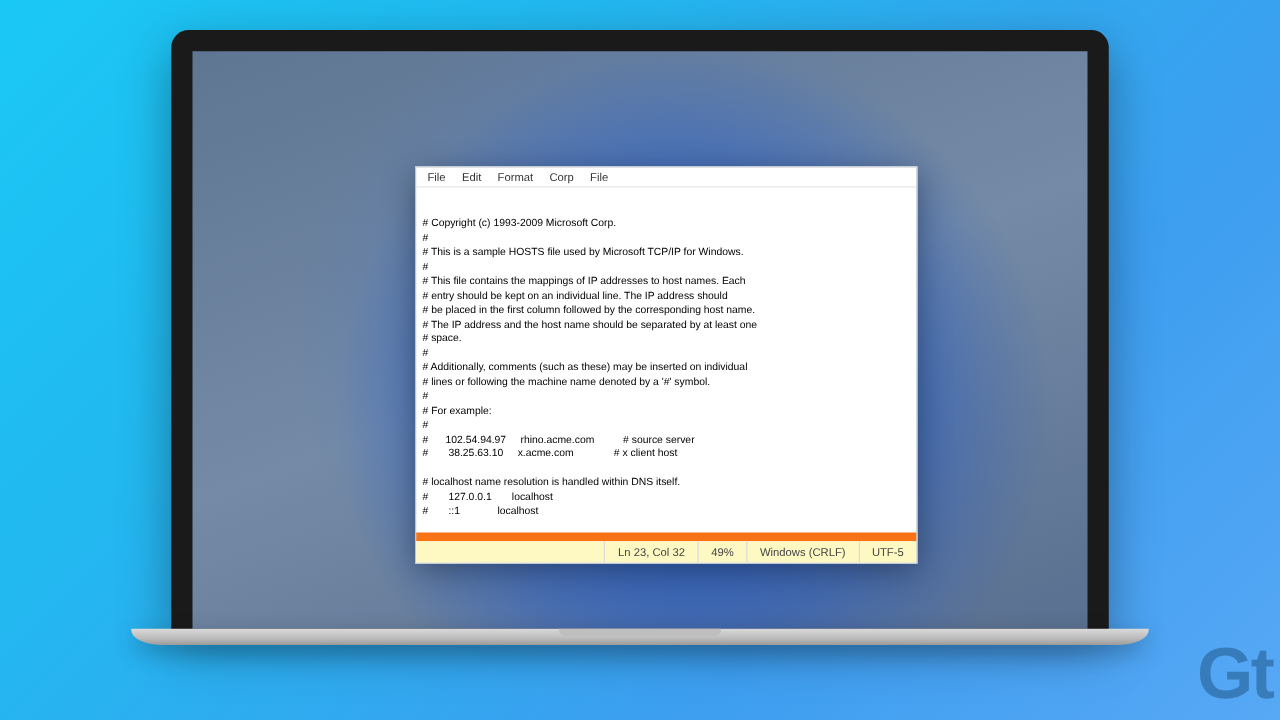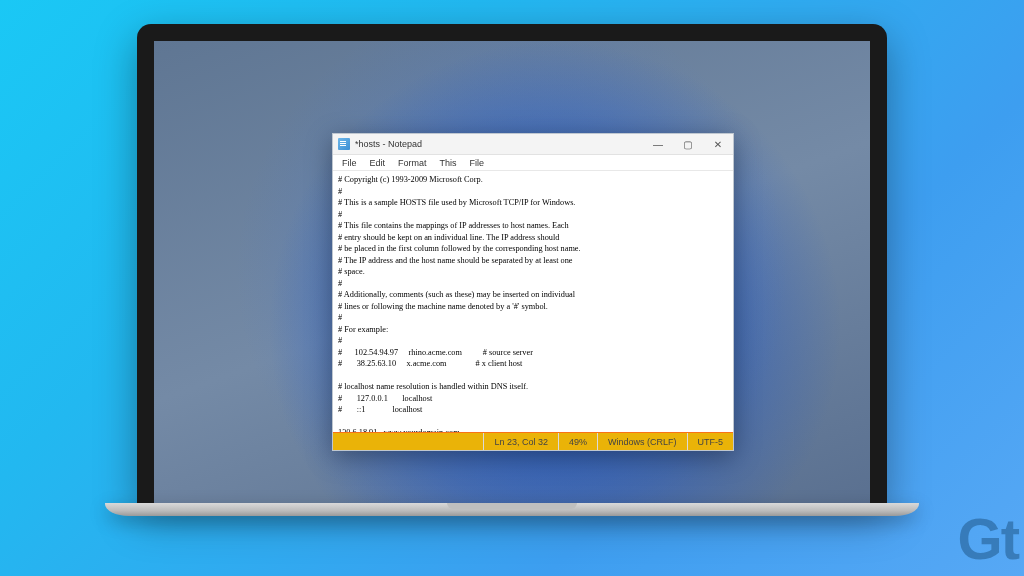--- a/index.html
+++ b/index.html
@@ -96,33 +96,34 @@
     gap: 3px;
     padding: 0 4px;
     border-bottom: 1px solid #e8e8e8;
     font-size: 9px;
     color: #333;
   }
   .menu-item { padding: 1px 5px; }
   .editor {
     flex: 1;
     padding: 3px 5px;
-    font-family: Liberation Serif, serif;
+    font-family: Liberation Sans, sans-serif;
     font-size: 8.3px;
     line-height: 11.5px;
     color: #000;
     white-space: pre;
     overflow: hidden;
-    border-bottom: 1px solid #f97316;
+    border-bottom: 7px solid #f97316;
+    margin-top: 20px;
   }
   .statusbar {
     height: 17px;
     display: flex;
     align-items: center;
-    background: #eab308;
+    background: #fef9c3;
     font-size: 9px;
     color: #444;
   }
   .status-spacer { flex: 1; }
   .status-cell {
     padding: 0 10px;
     height: 100%;
     display:flex; align-items:center;
     border-left: 1px solid #dadada;
   }
@@ -140,34 +141,25 @@
     margin-top: 44px;
   }
 </style>
 </head>
 <body>
 
 <div class="laptop-frame">
   <div class="laptop-screen">
 
     <div class="notepad">
-      <div class="titlebar">
-        <div class="app-icon"></div>
-        <div class="title-text">*hosts - Notepad</div>
-        <div class="win-btns">
-          <div class="win-btn">—</div>
-          <div class="win-btn">▢</div>
-          <div class="win-btn close">✕</div>
-        </div>
-      </div>
       <div class="menubar">
         <div class="menu-item">File</div>
         <div class="menu-item">Edit</div>
         <div class="menu-item">Format</div>
-        <div class="menu-item">This</div>
+        <div class="menu-item">Corp</div>
         <div class="menu-item">File</div>
       </div>
       <div class="editor"># Copyright (c) 1993-2009 Microsoft Corp.
 #
 # This is a sample HOSTS file used by Microsoft TCP/IP for Windows.
 #
 # This file contains the mappings of IP addresses to host names. Each
 # entry should be kept on an individual line. The IP address should
 # be placed in the first column followed by the corresponding host name.
 # The IP address and the host name should be separated by at least one

